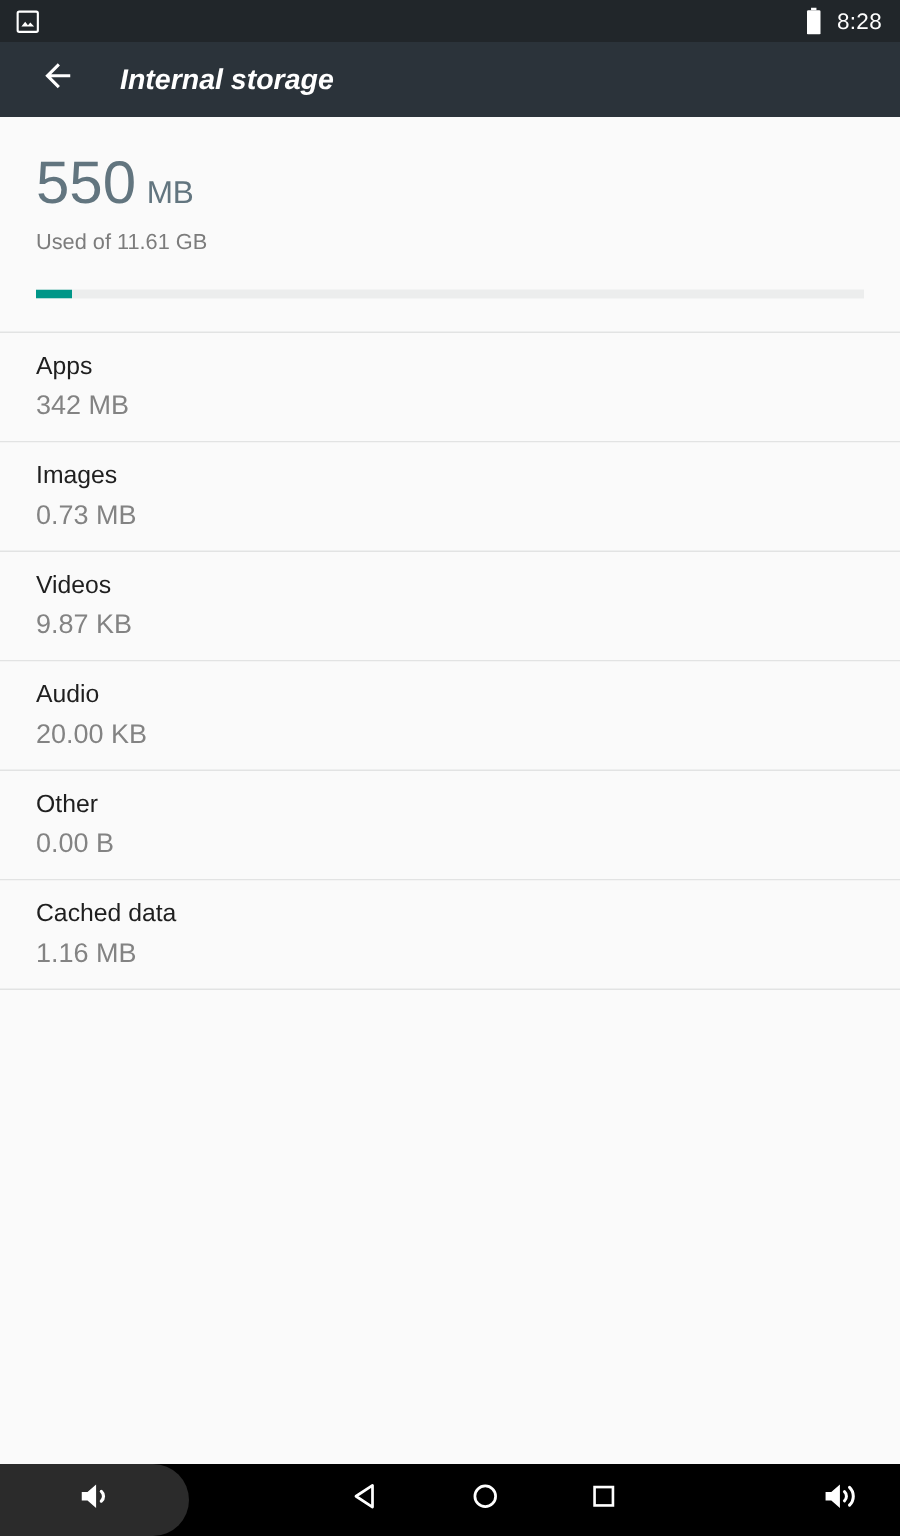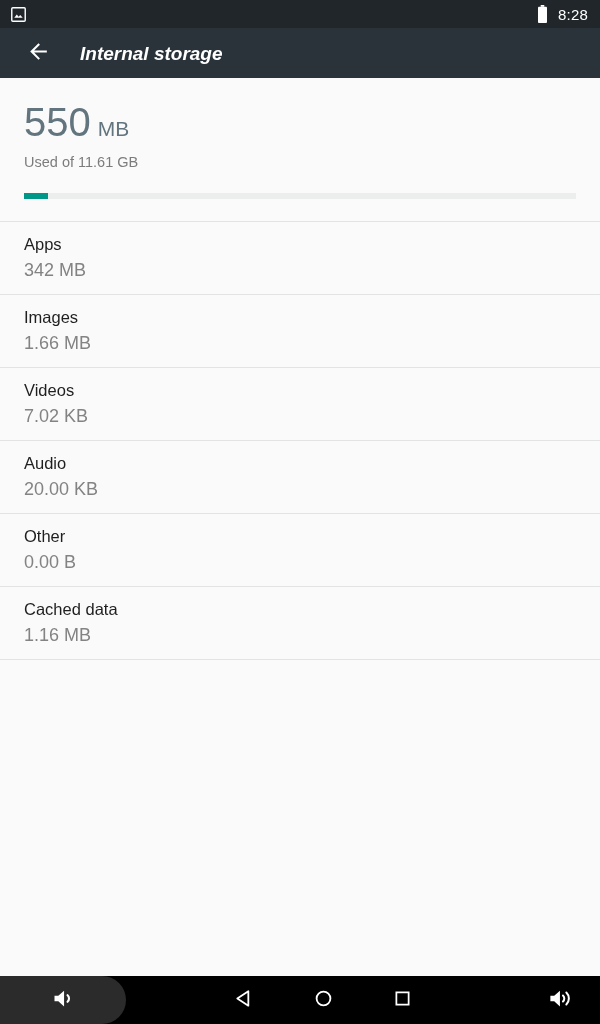--- a/index.html
+++ b/index.html
@@ -237,25 +237,25 @@
       </div>
     </div>
 
     <div class="list">
         <div class="list-item">
           <div class="item-title">Apps</div>
           <div class="item-sub">342 MB</div>
         </div>
         <div class="list-item">
           <div class="item-title">Images</div>
-          <div class="item-sub">1.66 MB</div>
+          <div class="item-sub">0.73 MB</div>
         </div>
         <div class="list-item">
           <div class="item-title">Videos</div>
-          <div class="item-sub">7.02 KB</div>
+          <div class="item-sub">9.87 KB</div>
         </div>
         <div class="list-item">
           <div class="item-title">Audio</div>
           <div class="item-sub">20.00 KB</div>
         </div>
         <div class="list-item">
           <div class="item-title">Other</div>
           <div class="item-sub">0.00 B</div>
         </div>
         <div class="list-item">

